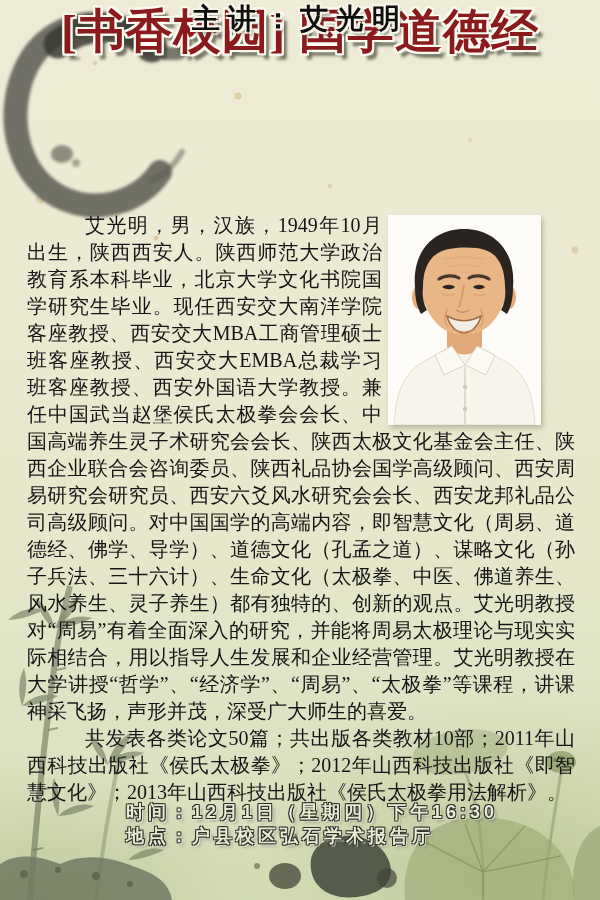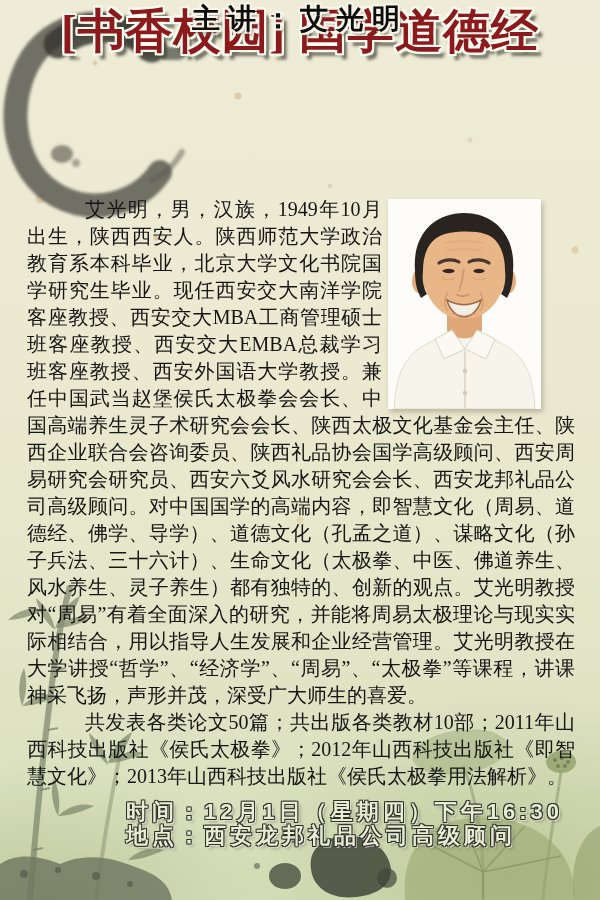--- a/index.html
+++ b/index.html
@@ -35,35 +35,35 @@
   .subtitle{
     left:0; top:141; width:600px; text-align:center;
     font-family:"Liberation Sans","DejaVu Sans",sans-serif;
     font-size:28px; font-weight:bold; letter-spacing:8px; white-space:nowrap;
     color:#0e0e0e;
     text-shadow:
       -2px -2px 0 #f6f5e8, 2px -2px 0 #f6f5e8, -2px 2px 0 #f6f5e8, 2px 2px 0 #f6f5e8,
       3px 4px 3px rgba(80,80,68,.55);
   }
   .bio{
-    left:27px; top:196px; width:548px;
+    left:27px; top:212px; width:548px;
     font-size:20px; line-height:27px; color:#151515; text-align:justify;
   }
   .bio p{margin:0; text-indent:58px;}
   .photo{
     float:right; width:153px; height:210px;
     margin:3px 34px 2px 6px;
     background:#fdfcf8;
     box-shadow:2px 3px 5px rgba(90,90,70,.35);
   }
   .photo svg{display:block;}
   .footer{
     left:126px; top:803px;
     font-family:"Liberation Sans","DejaVu Sans",sans-serif;
-    font-size:22px; font-weight:bold; letter-spacing:4px; line-height:18px;
+    font-size:18px; font-weight:bold; letter-spacing:4px; line-height:18px;
     color:#e7ecd2; white-space:nowrap;
   }
   .footer div{margin-bottom:6px;
     text-shadow:
       -1px -1px 0 #2e2e28, 1px -1px 0 #2e2e28, -1px 1px 0 #2e2e28, 1px 1px 0 #2e2e28,
       2px 2px 0 rgba(255,255,255,.55),
       3px 3px 3px rgba(60,60,48,.35);
   }
 </style>
 </head>
@@ -199,16 +199,16 @@
         <path d="M59,101 C70,107 82,107 93,101 C90,113 81,118 76,118 C71,118 62,113 59,101 Z" fill="#f4efe6" stroke="#a06a48" stroke-width="1.5"></path>
         <path d="M64,114 Q76,120 88,114" stroke="#c38a60" stroke-width="1.4" fill="none" opacity="0.6"></path>
       </svg>
     </div>
     <p>艾光明，男，汉族，1949年10月出生，陕西西安人。陕西师范大学政治教育系本科毕业，北京大学文化书院国学研究生毕业。现任西安交大南洋学院客座教授、西安交大MBA工商管理硕士班客座教授、西安交大EMBA总裁学习班客座教授、西安外国语大学教授。兼任中国武当赵堡侯氏太极拳会会长、中国高端养生灵子术研究会会长、陕西太极文化基金会主任、陕西企业联合会咨询委员、陕西礼品协会国学高级顾问、西安周易研究会研究员、西安六爻风水研究会会长、西安龙邦礼品公司高级顾问。对中国国学的高端内容，即智慧文化（周易、道德经、佛学、导学）、道德文化（孔孟之道）、谋略文化（孙子兵法、三十六计）、生命文化（太极拳、中医、佛道养生、风水养生、灵子养生）都有独特的、创新的观点。艾光明教授对“周易”有着全面深入的研究，并能将周易太极理论与现实实际相结合，用以指导人生发展和企业经营管理。艾光明教授在大学讲授“哲学”、“经济学”、“周易”、“太极拳”等课程，讲课神采飞扬，声形并茂，深受广大师生的喜爱。</p>
     <p>共发表各类论文50篇；共出版各类教材10部；2011年山西科技出版社《侯氏太极拳》；2012年山西科技出版社《即智慧文化》；2013年山西科技出版社《侯氏太极拳用法解析》。</p>
   </div>
 
   <div class="layer-text footer">
     <div>时间：12月1日（星期四）下午16:30</div>
-    <div>地点：西安龙邦礼品公司高级顾问</div>
+    <div>地点：户县校区弘石学术报告厅</div>
   </div>
 
 </div>
 
 </body></html>

